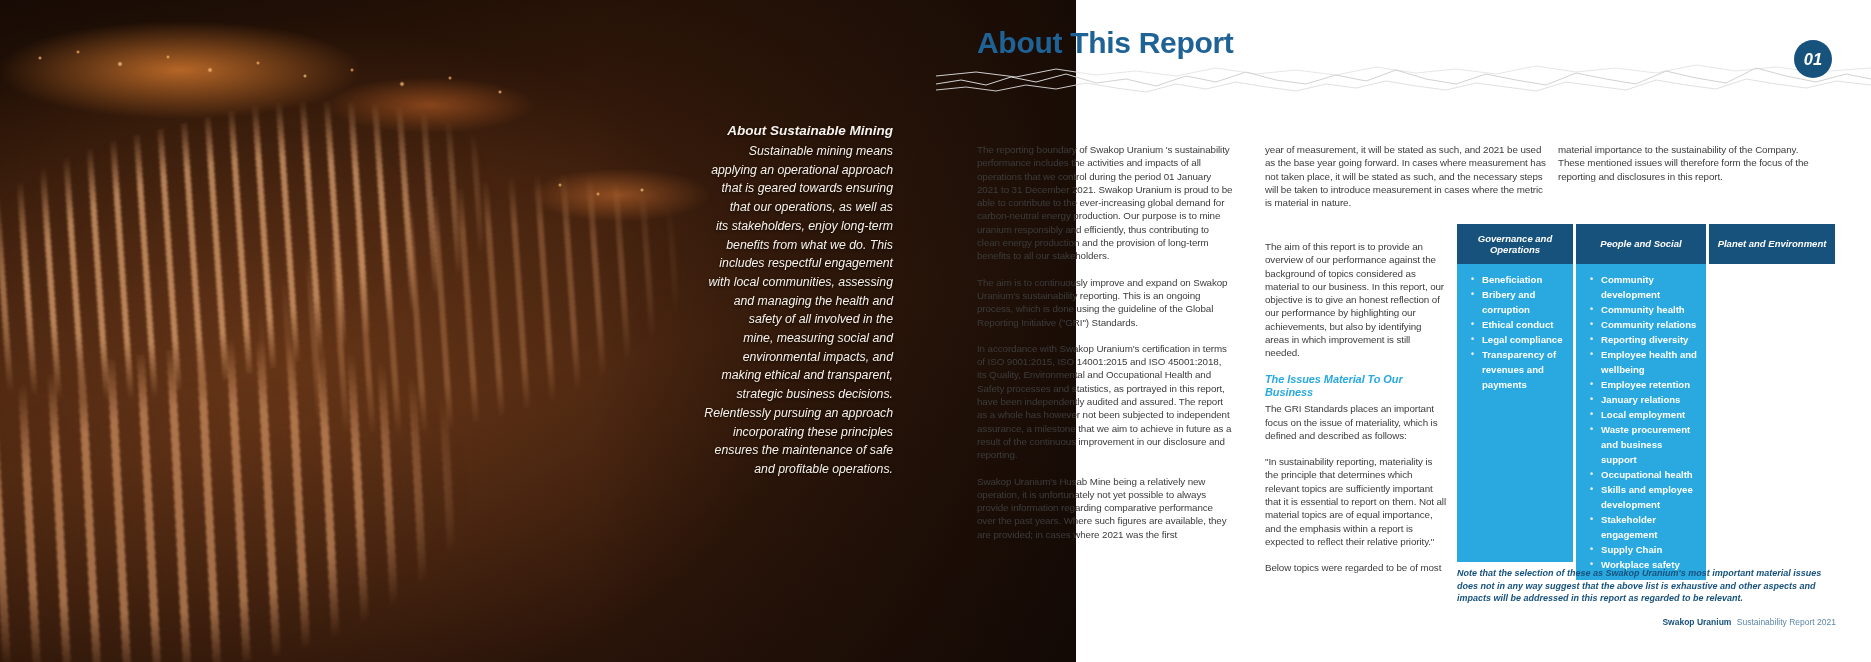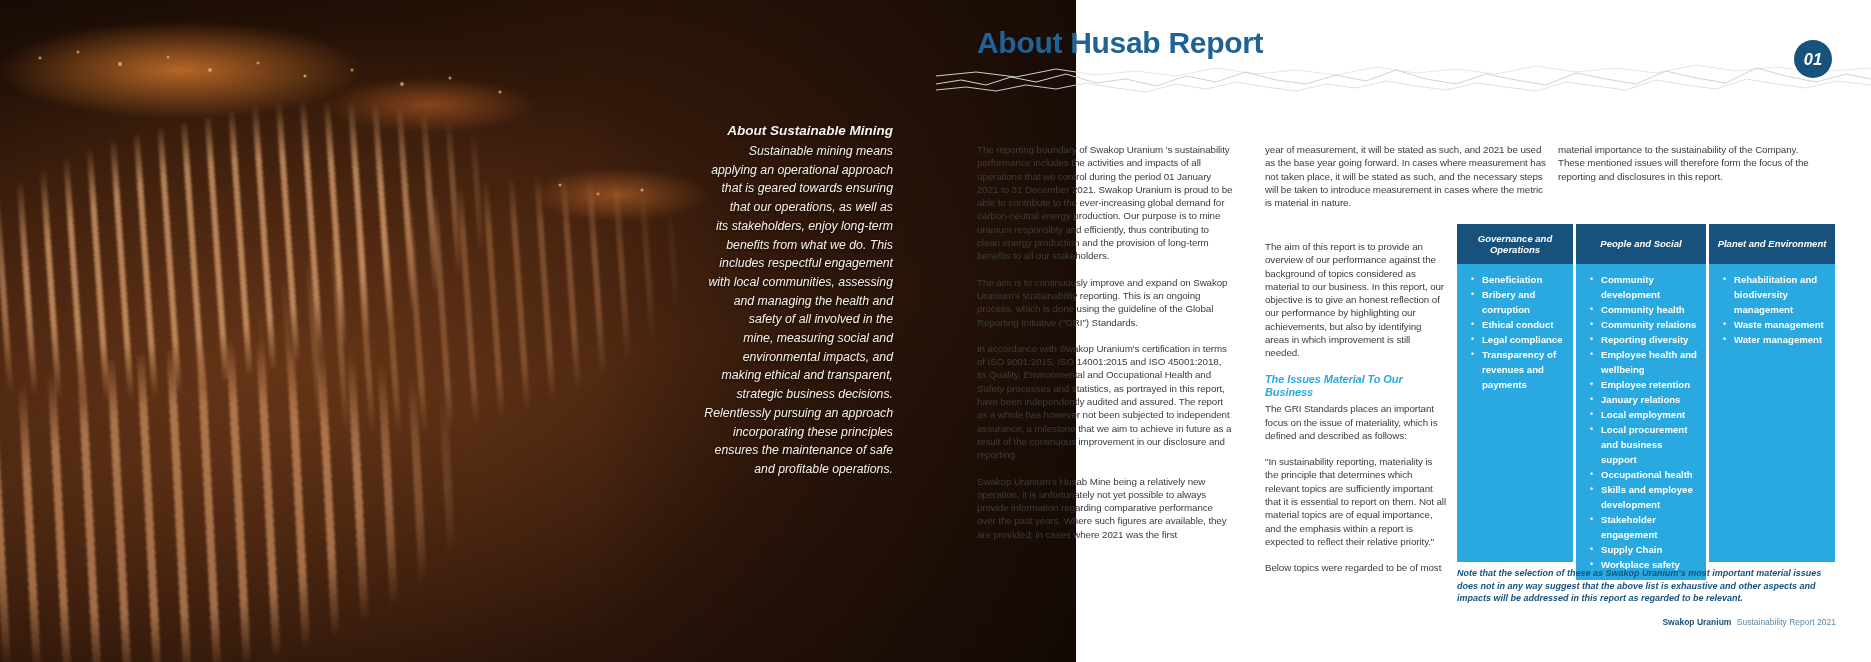--- a/index.html
+++ b/index.html
@@ -124,21 +124,21 @@
 environmental impacts, and
 making ethical and transparent,
 strategic business decisions.
 Relentlessly pursuing an approach
 incorporating these principles
 ensures the maintenance of safe
 and profitable operations.</div>
     </div>
   </div>
 
-  <h1 class="title">About Husab Report</h1>
+  <h1 class="title">About This Report</h1>
 
   <svg class="waves" width="935" height="46" viewBox="0 0 935 46">
     <path d="M0,18 L40,14 80,19 120,11 160,17 200,13 240,18 280,10 320,16 360,12 400,17 440,9 480,15 520,11 560,16 600,8 640,14 680,10 720,15 760,7 800,13 840,9 880,14 935,10" fill="none" stroke="#e3e3e3" stroke-width="0.9"></path>
     <path d="M0,26 L25,22 50,27 75,19 100,24 130,16 160,25 190,21 220,28 250,18 280,24 310,14 340,22 370,26 400,17 430,23 460,12 490,21 520,26 550,16 580,22 610,27 640,15 670,21 700,26 730,13 760,20 790,25 820,10 850,18 880,24 910,16 935,21" fill="none" stroke="#d2d2d2" stroke-width="1"></path>
     <path d="M0,32 L30,29 60,33 90,27 120,31 150,25 180,30 210,34 240,26 270,31 300,24 330,29 360,33 390,26 420,30 450,23 480,28 510,32 540,25 570,29 600,33 630,24 660,28 690,32 720,22 750,27 780,31 810,21 840,26 870,30 900,23 935,27" fill="none" stroke="#dcdcdc" stroke-width="0.9"></path>
   </svg>
 
   <div class="pagenum">
     <span>01</span>
   </div>
@@ -181,35 +181,30 @@
       <div class="thead">People and Social</div>
       <ul class="tbody">
           <li>Community development</li>
           <li>Community health</li>
           <li>Community relations</li>
           <li>Reporting diversity</li>
           <li>Employee health and wellbeing</li>
           <li>Employee retention</li>
           <li>January relations</li>
           <li>Local employment</li>
-          <li>Local procurement and business support</li>
+          <li>Waste procurement and business support</li>
           <li>Occupational health</li>
           <li>Skills and employee development</li>
           <li>Stakeholder engagement</li>
           <li>Supply Chain</li>
           <li>Workplace safety</li>
         </ul>
     </div>
     <div class="tcol tcol3">
       <div class="thead">Planet and Environment</div>
-      <ul class="tbody">
-          <li>Rehabilitation and biodiversity management</li>
-          <li>Waste management</li>
-          <li>Water management</li>
-        </ul>
     </div>
   </div>
 
   <p class="note">Note that the selection of these as Swakop Uranium's most important material issues does not in any way suggest that the above list is exhaustive and other aspects and impacts will be addressed in this report as regarded to be relevant.</p>
 
   <div class="footer">
     <span class="fbold">Swakop Uranium</span>
     <span class="flight">Sustainability Report 2021</span>
   </div>
 

